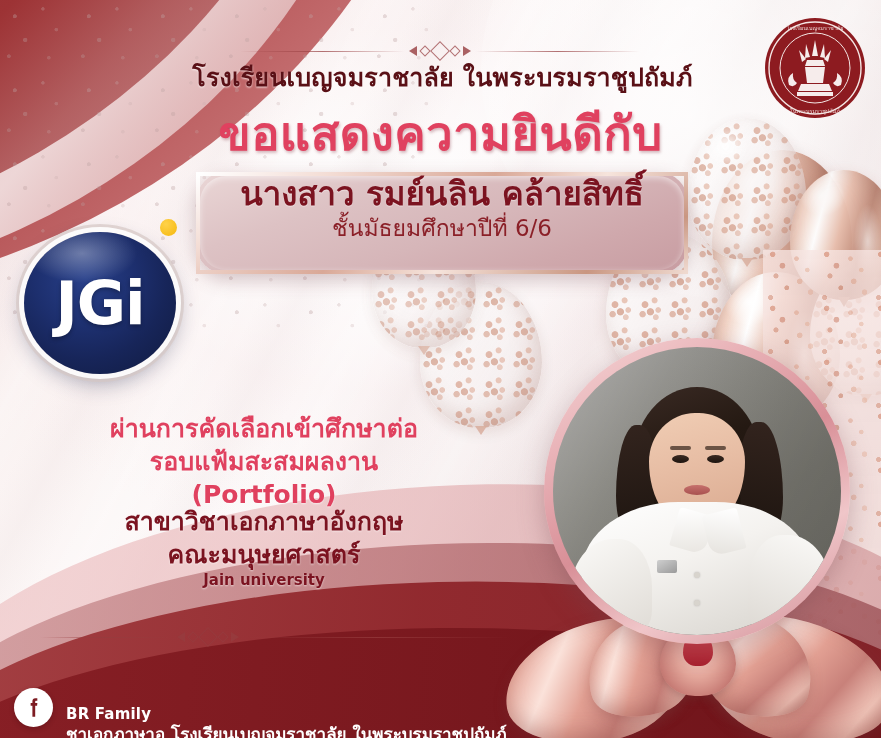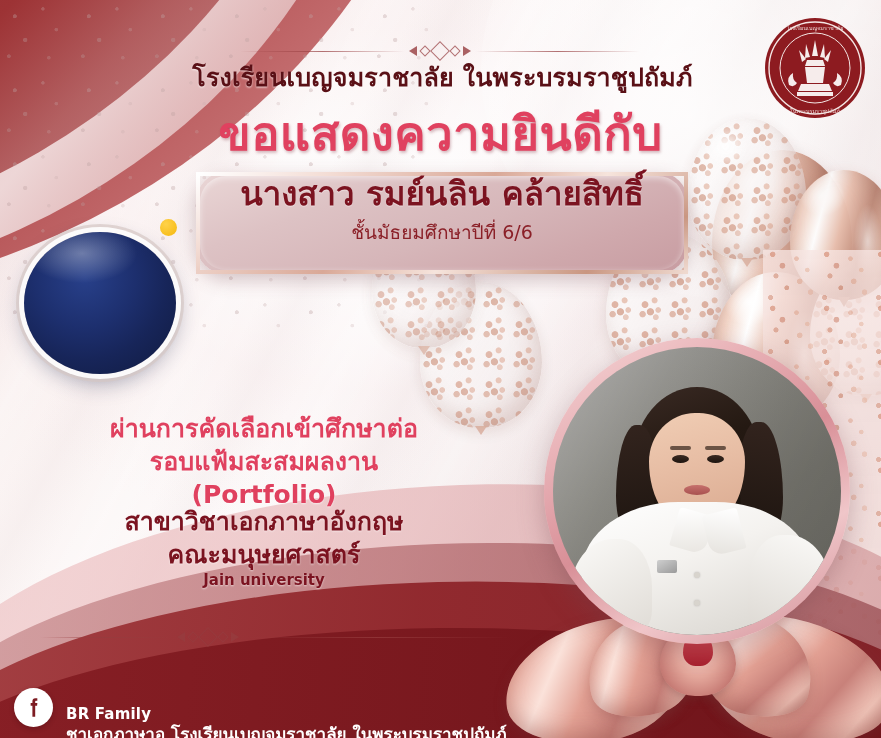--- a/index.html
+++ b/index.html
@@ -163,21 +163,21 @@
     border-image:linear-gradient(150deg,#ffffff 0%,#f3dcd4 20%,#d9a897 45%,#f6e4dc 62%,#c99681 85%,#efd9cf 100%) 1;
     background:linear-gradient(160deg,#e9d5d5 0%,#ddc2c4 28%,#d6b6b9 55%,#cfa8ac 78%,#c89da2 100%);
     box-shadow:0 6px 18px rgba(120,70,75,.3), inset 0 2px 6px rgba(255,255,255,.55);
     display:flex; flex-direction:column; align-items:center; 
   }
   .name-main {
     font-size:33px; font-weight:700; color:#7b1320; line-height:1.12;
     text-shadow:0 1px 1px rgba(255,255,255,.45);
   }
   .name-sub {
-    font-size:19px; font-weight:400; color:#8b2028; line-height:1.2; margin-top:8px;
+    font-size:23px; font-weight:400; color:#8b2028; line-height:1.2; margin-top:2px;
   }
 
   
   .block-pass {
     position:absolute; left:74px; top:412px; width:380px; text-align:center;
     color:#e0415f; font-weight:700; font-size:25px; line-height:1.32;
     text-shadow:0 1px 2px rgba(255,255,255,.6);
   }
   .block-faculty {
     position:absolute; left:74px; top:505px; width:380px; text-align:center;
@@ -374,20 +374,21 @@
         <path d="M74 57 q7 4 4 12 q-5 3 -8 -2 q5 -3 4 -10 z"></path>
       </g>
       <g fill="#f0dedc" font-family="DejaVu Sans, sans-serif" font-size="5.5">
         <text x="52" y="14" text-anchor="middle">โรงเรียนเบญจมราชาลัย</text>
         <text x="52" y="97" text-anchor="middle">ในพระบรมราชูปถัมภ์</text>
       </g>
     </svg>
   </div>
 
   <div class="jgi">
+    <span class="jgi-text">JGi</span>
     <span class="jgi-dot"></span>
   </div>
 
   <div class="photo-frame">
     <div class="photo-inner">
       <div class="ph-wall"></div>
       <div class="ph-hair"></div>
       <div class="ph-hair-l"></div>
       <div class="ph-hair-r"></div>
       <div class="ph-neck"></div>

